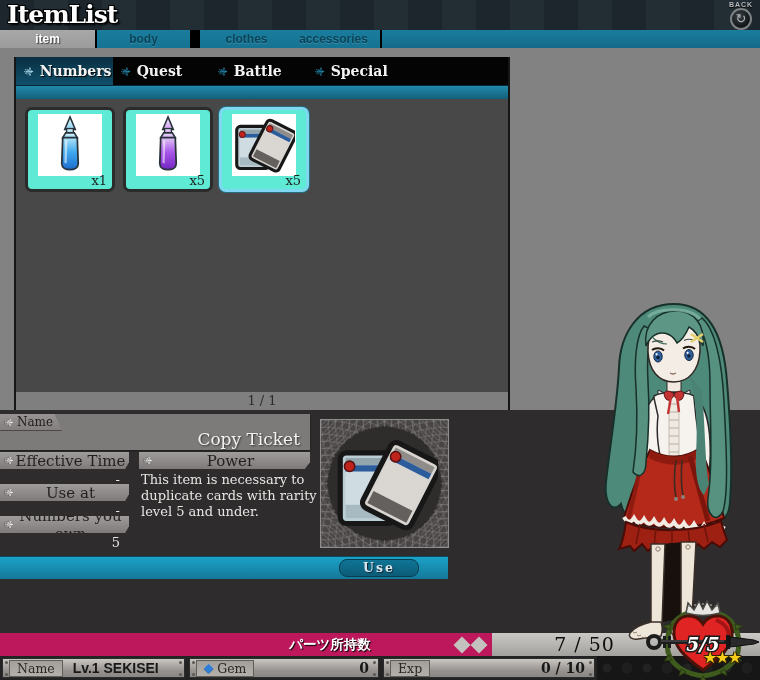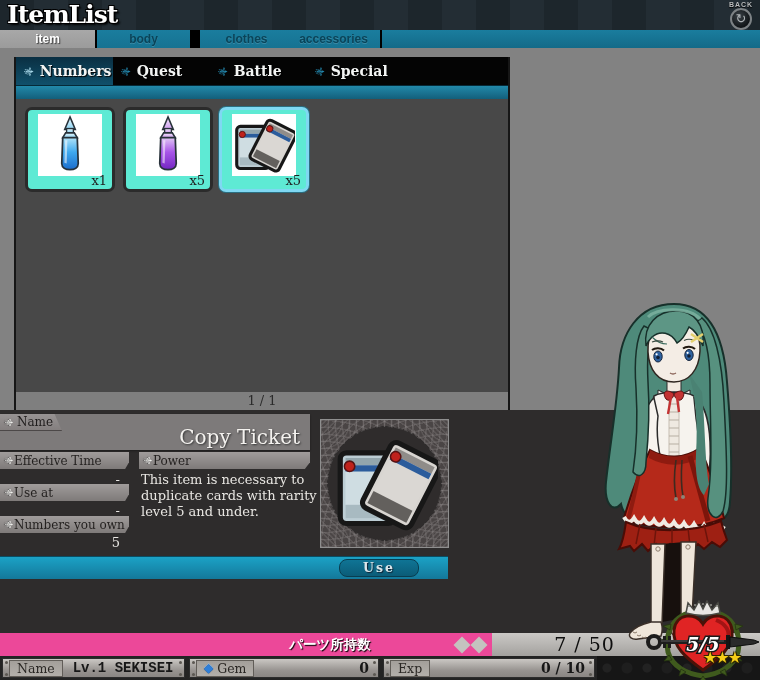--- a/index.html
+++ b/index.html
@@ -65,28 +65,28 @@
   .potion,.card-icon{position:absolute;left:1px;top:0;width:62px;height:62px;}
 
   
   .name-plate{left:0;top:414px;width:310px;height:36px;background:#7d7a7a;
     box-shadow:0 1px 2px rgba(0,0,0,0.4);}
   .name-tab{left:0;top:414px;width:62px;height:17px;background:linear-gradient(180deg,#979393,#847f7f);
     clip-path:polygon(0 0,88% 0,100% 100%,0 100%);border-bottom:1px solid #4c4848;
     display:flex;align-items:center;box-sizing:border-box;}
   .name-tab .flourish{color:#efefec;font-size:11px;margin:0 3px 0 4px;text-shadow:0 1px 1px #333;}
   .name-tab-label{color:#1f1c1c;font-size:12px;font-family:"DejaVu Serif","Liberation Serif",serif;}
-  .item-name{position:absolute;right:10px;bottom:1px;color:#f4f2ef;font-size:20px;
+  .item-name{position:absolute;right:10px;bottom:1px;color:#f4f2ef;font-size:17px;
     font-family:"DejaVu Serif","Liberation Serif",serif;text-shadow:1px 1px 2px #333;}
 
   .fieldbar{height:17px;background:linear-gradient(180deg,#a09c9b,#7e7a79);
     clip-path:polygon(0 0,100% 0,100% 60%,97% 100%,0 100%);
     display:flex;align-items:center;box-sizing:border-box;}
   .fieldbar .flourish{color:#f1f1ee;font-size:11px;margin:0 0 0 4px;text-shadow:0 1px 1px #333;}
-  .fieldbar-label{flex:1;text-align:left;padding-right:2px;color:#221f1e;font-size:12px;
+  .fieldbar-label{flex:1;text-align:center;padding-right:2px;color:#221f1e;font-size:15px;
     font-family:"DejaVu Serif","Liberation Serif",serif;}
   .fieldval{position:absolute;width:120px;text-align:right;color:#e9e7e4;font-size:13px;
     font-family:"DejaVu Serif","Liberation Serif",serif;}
   .desc{left:141px;top:472px;width:180px;color:#e8e6e2;font-size:13px;line-height:16px;
     font-family:"DejaVu Serif","Liberation Serif",serif;}
 
   .img-frame{left:320px;top:419px;width:129px;height:129px;box-sizing:border-box;
     border:1px solid #8f8f8f;
     background:radial-gradient(circle at 50% 50%,#2f2c2c 0 57px,#4a4545 58px 100%);}
   .img-frame .filigree{position:absolute;inset:0;
@@ -100,21 +100,21 @@
   .big-card{position:absolute;left:13px;top:12px;width:104px;height:104px;}
 
   .use-bar{left:0;top:556px;width:448px;height:23px;
     background:linear-gradient(180deg,#1ba2c6,#14789a);border-top:1px solid #0a4d63;box-sizing:border-box;}
   .use-btn{left:339px;top:559px;width:80px;height:18px;background:linear-gradient(180deg,#0f7495,#0b5c78);
     border:1px solid #093e51;border-radius:8px;box-sizing:border-box;cursor:pointer;
     color:#d9e6ea;font-size:12.5px;font-weight:bold;text-align:center;line-height:16px;
     font-family:"DejaVu Serif","Liberation Serif",serif;letter-spacing:2px;text-shadow:1px 1px 1px #123;}
 
   
-  .parts-bar{left:0;top:633px;width:760px;height:23px;background:#ec4899;}
+  .parts-bar{left:0;top:633px;width:760px;height:23px;background:#be185d;}
   .parts-gray{position:absolute;left:492px;top:0;width:268px;height:23px;
     background:linear-gradient(180deg,#cbc9c6,#a3a19e);}
   .diamond{position:absolute;top:5.5px;width:12px;height:12px;background:#c4c2bf;transform:rotate(45deg);}
   .parts-label{position:absolute;left:230px;top:0;width:200px;height:23px;line-height:23px;
     text-align:center;color:#fff;font-weight:bold;font-size:13.5px;text-shadow:1px 1px 1px #000;}
   .parts-count{position:absolute;left:492px;top:0;width:185px;height:23px;line-height:23px;
     text-align:center;color:#0e0e0e;font-weight:normal;font-size:19px;
     font-family:"DejaVu Serif","Liberation Serif",serif;letter-spacing:1px;}
 
   
@@ -129,21 +129,21 @@
   .sbox::before,.sbox::after{content:"";position:absolute;width:3px;height:3px;border-radius:50%;
     background:#5c5853;box-shadow:0 12px 0 #5c5853;top:1.5px;}
   .sbox::before{left:2px;} .sbox::after{right:2px;}
   .splate{margin-left:6px;height:15px;line-height:15px;padding:0 7px;
     background:linear-gradient(180deg,#a39f9a,#b3afaa);border:1px solid #615d58;
     color:#2a2724;font-size:12.5px;font-family:"DejaVu Serif","Liberation Serif",serif;
     display:flex;align-items:center;}
   .sval{flex:1;text-align:right;padding-right:9px;color:#171717;font-weight:bold;font-size:14px;
     font-family:"DejaVu Serif","Liberation Serif",serif;}
   .sname{margin-left:10px;color:#171717;font-weight:bold;font-size:14px;
-    font-family:Liberation Mono, monospace;}
+    font-family:Liberation Sans, sans-serif;}
   .gem-glyph{color:#2f7fd8;font-size:12px;margin-right:4px;text-shadow:0 0 1px #0b2d5c,0 -1px 0 #9cc8f2;}
 
   
   .char{left:588px;top:292px;width:172px;height:356px;z-index:4;}
   .emblem{left:646px;top:600px;width:114px;height:80px;z-index:5;}
   .stars{left:703px;top:648px;z-index:6;color:#f6cd17;font-size:16px;letter-spacing:-2px;
     text-shadow:1px 1px 0 #2e2600,-1px -1px 0 #2e2600,1px -1px 0 #2e2600,-1px 1px 0 #2e2600;}
 </style>
 </head>
 <body>

